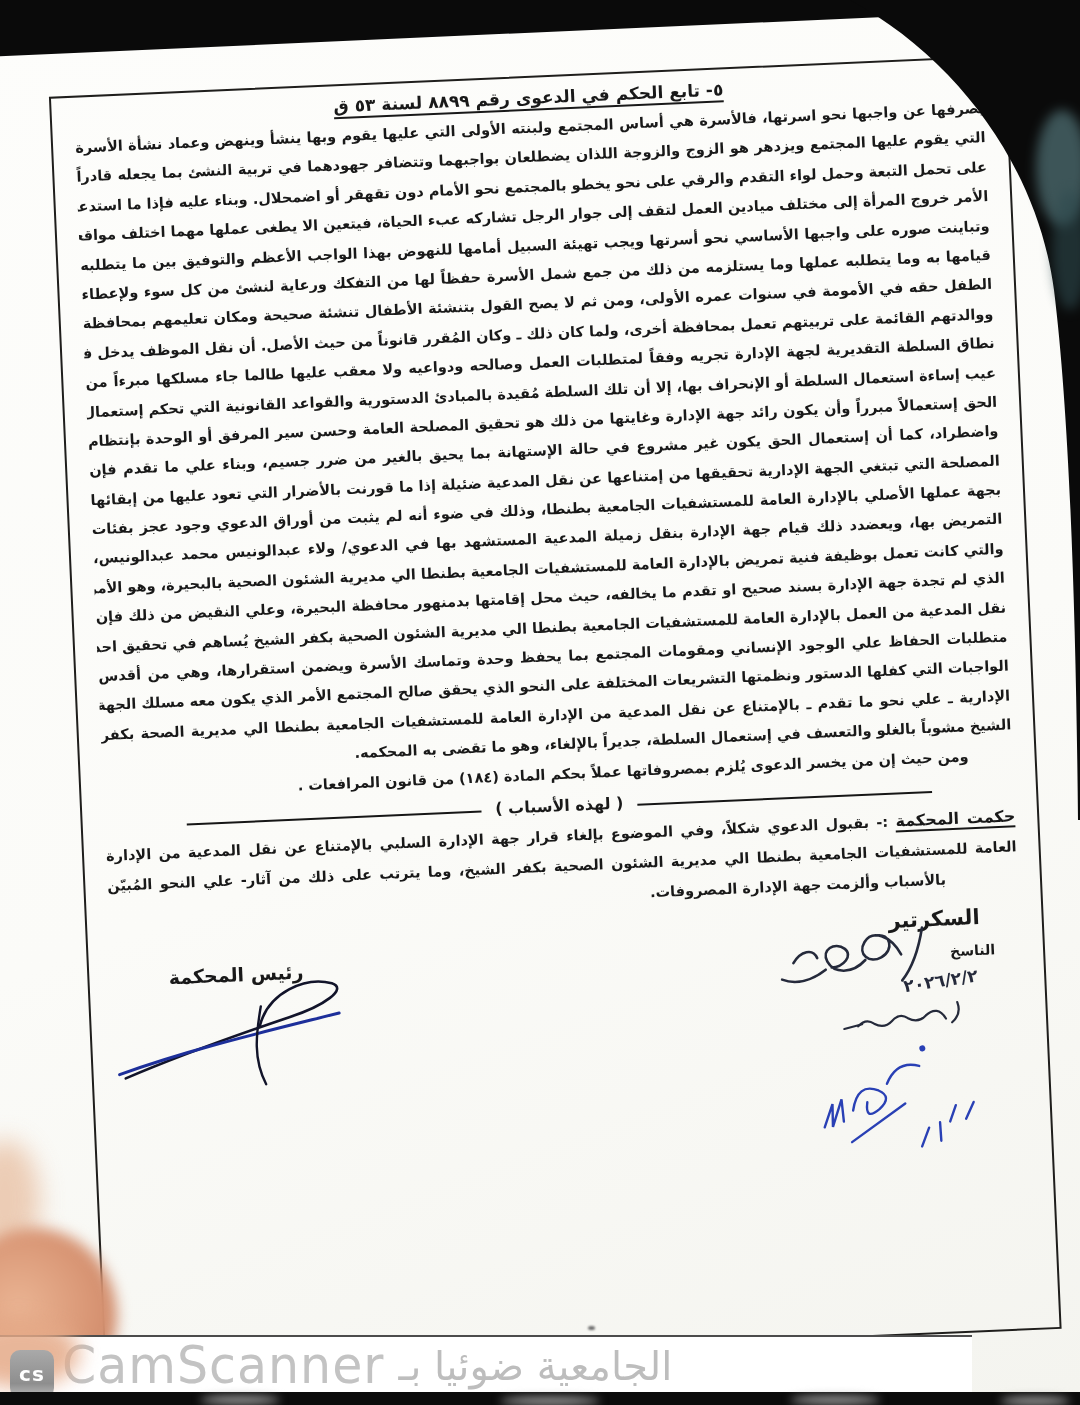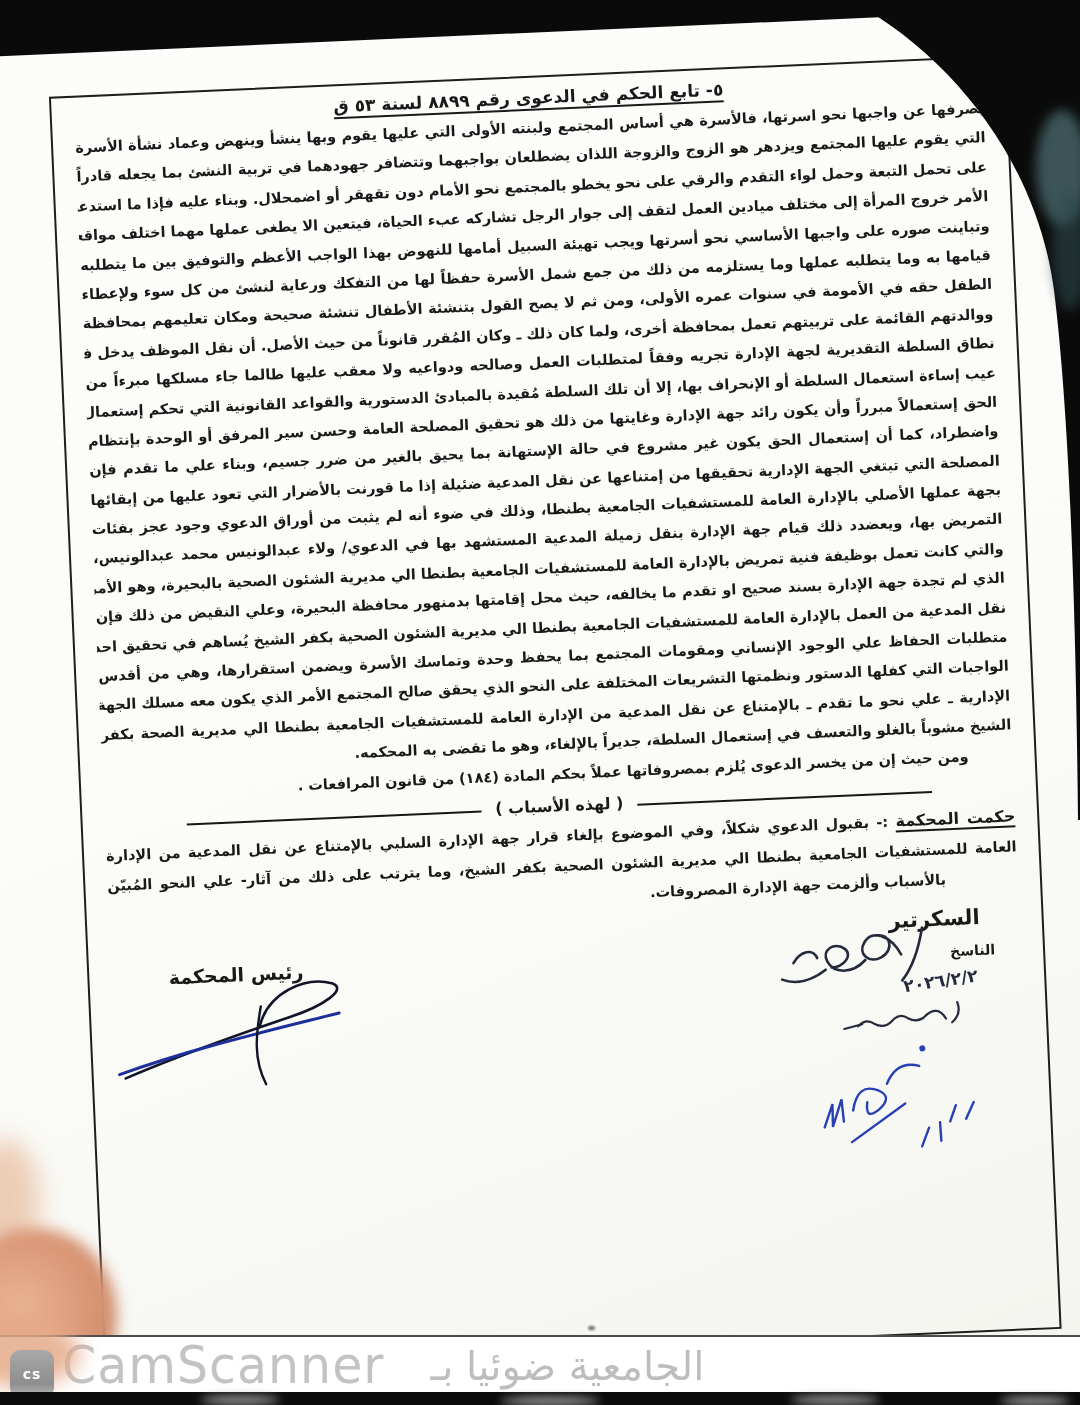--- a/index.html
+++ b/index.html
@@ -68,32 +68,32 @@
     position:absolute;left:-48px;top:1228px;width:165px;height:175px;border-radius:50%;
     background:radial-gradient(circle at 40% 45%,#eab493 0%,#d89574 55%,#c27b5c 100%);
     filter:blur(7px);
   }
   .finger-b{
     position:absolute;left:-30px;top:1140px;width:70px;height:120px;border-radius:50%;
     background:#e9c2a6;filter:blur(12px);opacity:.8;
   }
   
   .cs-bar{
-    position:absolute;left:0;top:1335px;width:1080px;height:57px;
+    position:absolute;left:0;top:1335px;width:972px;height:57px;
     background:#ffffff;border-top:2px solid #4c4c4c;
-    display:flex;align-items:center;direction:ltr;gap:32px;
+    display:flex;align-items:center;direction:ltr;
   }
   .finger-over-bar{
     position:absolute;left:-40px;top:1318px;width:120px;height:70px;border-radius:50%;
     background:#e5aa88;filter:blur(10px);opacity:.85;
   }
   .cs-logo{
     position:absolute;left:10px;top:1350px;width:44px;height:48px;border-radius:10px;
     background:linear-gradient(180deg,#a9a9a9 0%,#8e8e8e 70%,#bdbdbd 100%);
-    color:#ffffff;font-size:14px;font-weight:bold;
+    color:#ffffff;font-size:20px;font-weight:bold;
     display:flex;align-items:center;justify-content:center;letter-spacing:1px;
   }
   .cs-brand{
     margin-left:62px;font-size:49px;color:#c3c3c3;font-weight:500;letter-spacing:1px;
     transform:scaleY(1.05);
   }
   .cs-arabic{
     margin-left:14px;font-size:40px;color:#bdbdbd;direction:rtl;font-weight:500;
   }
   

